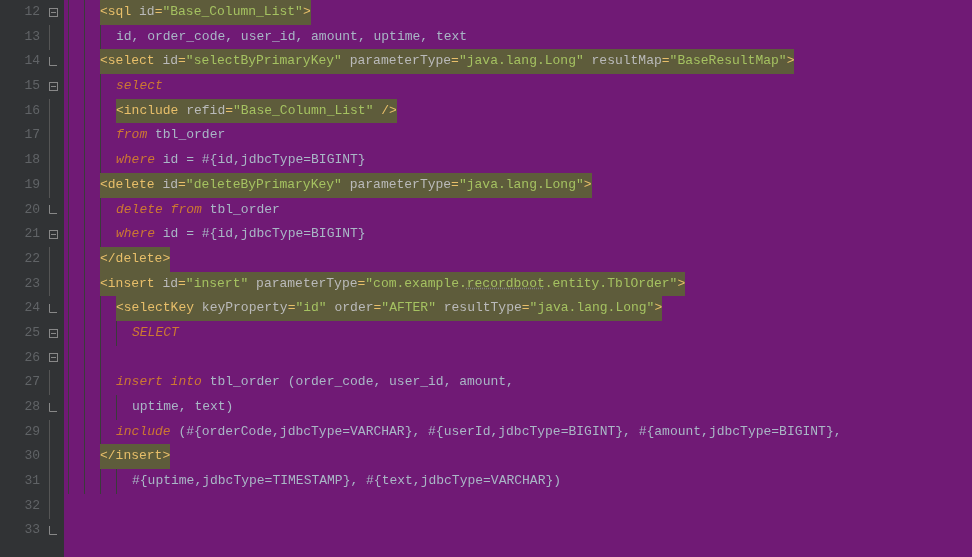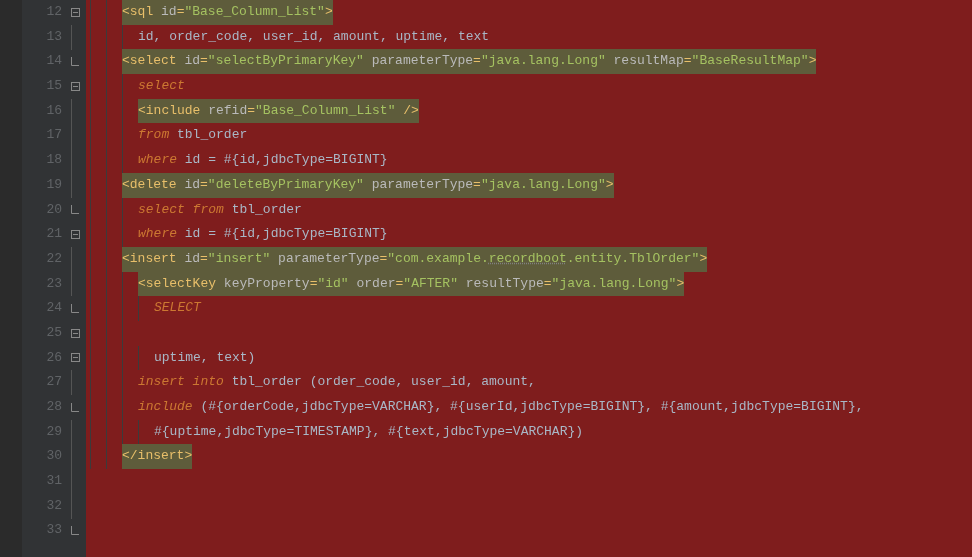--- a/index.html
+++ b/index.html
@@ -9,21 +9,20 @@
   font-size: 13px;
   line-height: 1.9;
   color: #a9b7c6;
   overflow: hidden;
   width: 972px;
   height: 557px;
 }
 .editor {
   display: flex;
   height: 100%;
-  margin-left: 22px;
 }
 .gutter {
   background: #313335;
   width: 64px;
   flex-shrink: 0;
   text-align: right;
   padding-right: 4px;
   user-select: none;
 }
 .line-num {
@@ -40,21 +39,21 @@
   right: 2px;
   width: 10px;
   height: 10px;
   display: flex;
   align-items: center;
   justify-content: center;
 }
 .fold-marker svg { display: block; }
 .code-area {
   flex: 1;
-  background: #7f1d1d;
+  background: #701a75;
   position: relative;
   overflow: hidden;
 }
 .code-line {
   height: 24.7px;
   display: flex;
   align-items: center;
   white-space: pre;
   padding-left: 4px;
 }
@@ -195,25 +194,26 @@
     </div>
   <div class="code-area" id="code">
       <div class="code-line"><span class="indent-guide"></span><span class="indent-guide"></span><span class="tag hl">&lt;sql </span><span class="attr-name hl">id</span><span class="tag hl">=</span><span class="attr-val hl">"Base_Column_List"</span><span class="tag hl">&gt;</span></div>
       <div class="code-line"><span class="indent-guide"></span><span class="indent-guide"></span><span class="indent-guide"></span><span class="text">id</span><span class="text">, </span><span class="text">order_code</span><span class="text">, </span><span class="text">user_id</span><span class="text">, </span><span class="text">amount</span><span class="text">, </span><span class="text">uptime</span><span class="text">, </span><span class="text">text</span></div>
       <div class="code-line"><span class="indent-guide"></span><span class="indent-guide"></span><span class="tag hl">&lt;select </span><span class="attr-name hl">id</span><span class="tag hl">=</span><span class="attr-val hl">"selectByPrimaryKey"</span><span class="hl"> </span><span class="attr-name hl">parameterType</span><span class="tag hl">=</span><span class="attr-val hl">"java.lang.Long"</span><span class="hl"> </span><span class="attr-name hl">resultMap</span><span class="tag hl">=</span><span class="attr-val hl">"BaseResultMap"</span><span class="tag hl">&gt;</span></div>
       <div class="code-line"><span class="indent-guide"></span><span class="indent-guide"></span><span class="indent-guide"></span><span class="keyword">select</span></div>
       <div class="code-line"><span class="indent-guide"></span><span class="indent-guide"></span><span class="indent-guide"></span><span class="tag hl">&lt;include </span><span class="attr-name hl">refid</span><span class="tag hl">=</span><span class="attr-val hl">"Base_Column_List"</span><span class="tag hl"> /&gt;</span></div>
       <div class="code-line"><span class="indent-guide"></span><span class="indent-guide"></span><span class="indent-guide"></span><span class="keyword">from</span><span class="text"> tbl_order</span></div>
       <div class="code-line"><span class="indent-guide"></span><span class="indent-guide"></span><span class="indent-guide"></span><span class="keyword">where</span><span class="text"> id = #{id,jdbcType=BIGINT}</span></div>
       <div class="code-line"><span class="indent-guide"></span><span class="indent-guide"></span><span class="tag hl">&lt;delete </span><span class="attr-name hl">id</span><span class="tag hl">=</span><span class="attr-val hl">"deleteByPrimaryKey"</span><span class="hl"> </span><span class="attr-name hl">parameterType</span><span class="tag hl">=</span><span class="attr-val hl">"java.lang.Long"</span><span class="tag hl">&gt;</span></div>
-      <div class="code-line"><span class="indent-guide"></span><span class="indent-guide"></span><span class="indent-guide"></span><span class="keyword">select from</span><span class="text"> tbl_order</span></div>
+      <div class="code-line"><span class="indent-guide"></span><span class="indent-guide"></span><span class="indent-guide"></span><span class="keyword">delete from</span><span class="text"> tbl_order</span></div>
       <div class="code-line"><span class="indent-guide"></span><span class="indent-guide"></span><span class="indent-guide"></span><span class="keyword">where</span><span class="text"> id = #{id,jdbcType=BIGINT}</span></div>
+      <div class="code-line"><span class="indent-guide"></span><span class="indent-guide"></span><span class="tag hl">&lt;/delete&gt;</span></div>
       <div class="code-line"><span class="indent-guide"></span><span class="indent-guide"></span><span class="tag hl">&lt;insert </span><span class="attr-name hl">id</span><span class="tag hl">=</span><span class="attr-val hl">"insert"</span><span class="hl"> </span><span class="attr-name hl">parameterType</span><span class="tag hl">=</span><span class="attr-val hl">"com.example.</span><span class="attr-val hl underline">recordboot</span><span class="attr-val hl">.entity.TblOrder"</span><span class="tag hl">&gt;</span></div>
       <div class="code-line"><span class="indent-guide"></span><span class="indent-guide"></span><span class="indent-guide"></span><span class="tag hl">&lt;selectKey </span><span class="attr-name hl">keyProperty</span><span class="tag hl">=</span><span class="attr-val hl">"id"</span><span class="hl"> </span><span class="attr-name hl">order</span><span class="tag hl">=</span><span class="attr-val hl">"AFTER"</span><span class="hl"> </span><span class="attr-name hl">resultType</span><span class="tag hl">=</span><span class="attr-val hl">"java.lang.Long"</span><span class="tag hl">&gt;</span></div>
       <div class="code-line"><span class="indent-guide"></span><span class="indent-guide"></span><span class="indent-guide"></span><span class="indent-guide"></span><span class="keyword">SELECT</span></div>
       <div class="code-line"><span class="indent-guide"></span><span class="indent-guide"></span><span class="indent-guide"></span></div>
+      <div class="code-line"><span class="indent-guide"></span><span class="indent-guide"></span><span class="indent-guide"></span><span class="keyword">insert into</span><span class="text"> tbl_order (order_code, user_id, amount,</span></div>
       <div class="code-line"><span class="indent-guide"></span><span class="indent-guide"></span><span class="indent-guide"></span><span class="indent-guide"></span><span class="text">uptime, text)</span></div>
-      <div class="code-line"><span class="indent-guide"></span><span class="indent-guide"></span><span class="indent-guide"></span><span class="keyword">insert into</span><span class="text"> tbl_order (order_code, user_id, amount,</span></div>
       <div class="code-line"><span class="indent-guide"></span><span class="indent-guide"></span><span class="indent-guide"></span><span class="keyword">include</span><span class="text"> (#{orderCode,jdbcType=VARCHAR}, #{userId,jdbcType=BIGINT}, #{amount,jdbcType=BIGINT},</span></div>
+      <div class="code-line"><span class="indent-guide"></span><span class="indent-guide"></span><span class="tag hl">&lt;/insert&gt;</span></div>
       <div class="code-line"><span class="indent-guide"></span><span class="indent-guide"></span><span class="indent-guide"></span><span class="indent-guide"></span><span class="text">#{uptime,jdbcType=TIMESTAMP}, #{text,jdbcType=VARCHAR})</span></div>
-      <div class="code-line"><span class="indent-guide"></span><span class="indent-guide"></span><span class="tag hl">&lt;/insert&gt;</span></div>
     </div>
 </div>
 
 </body></html>

